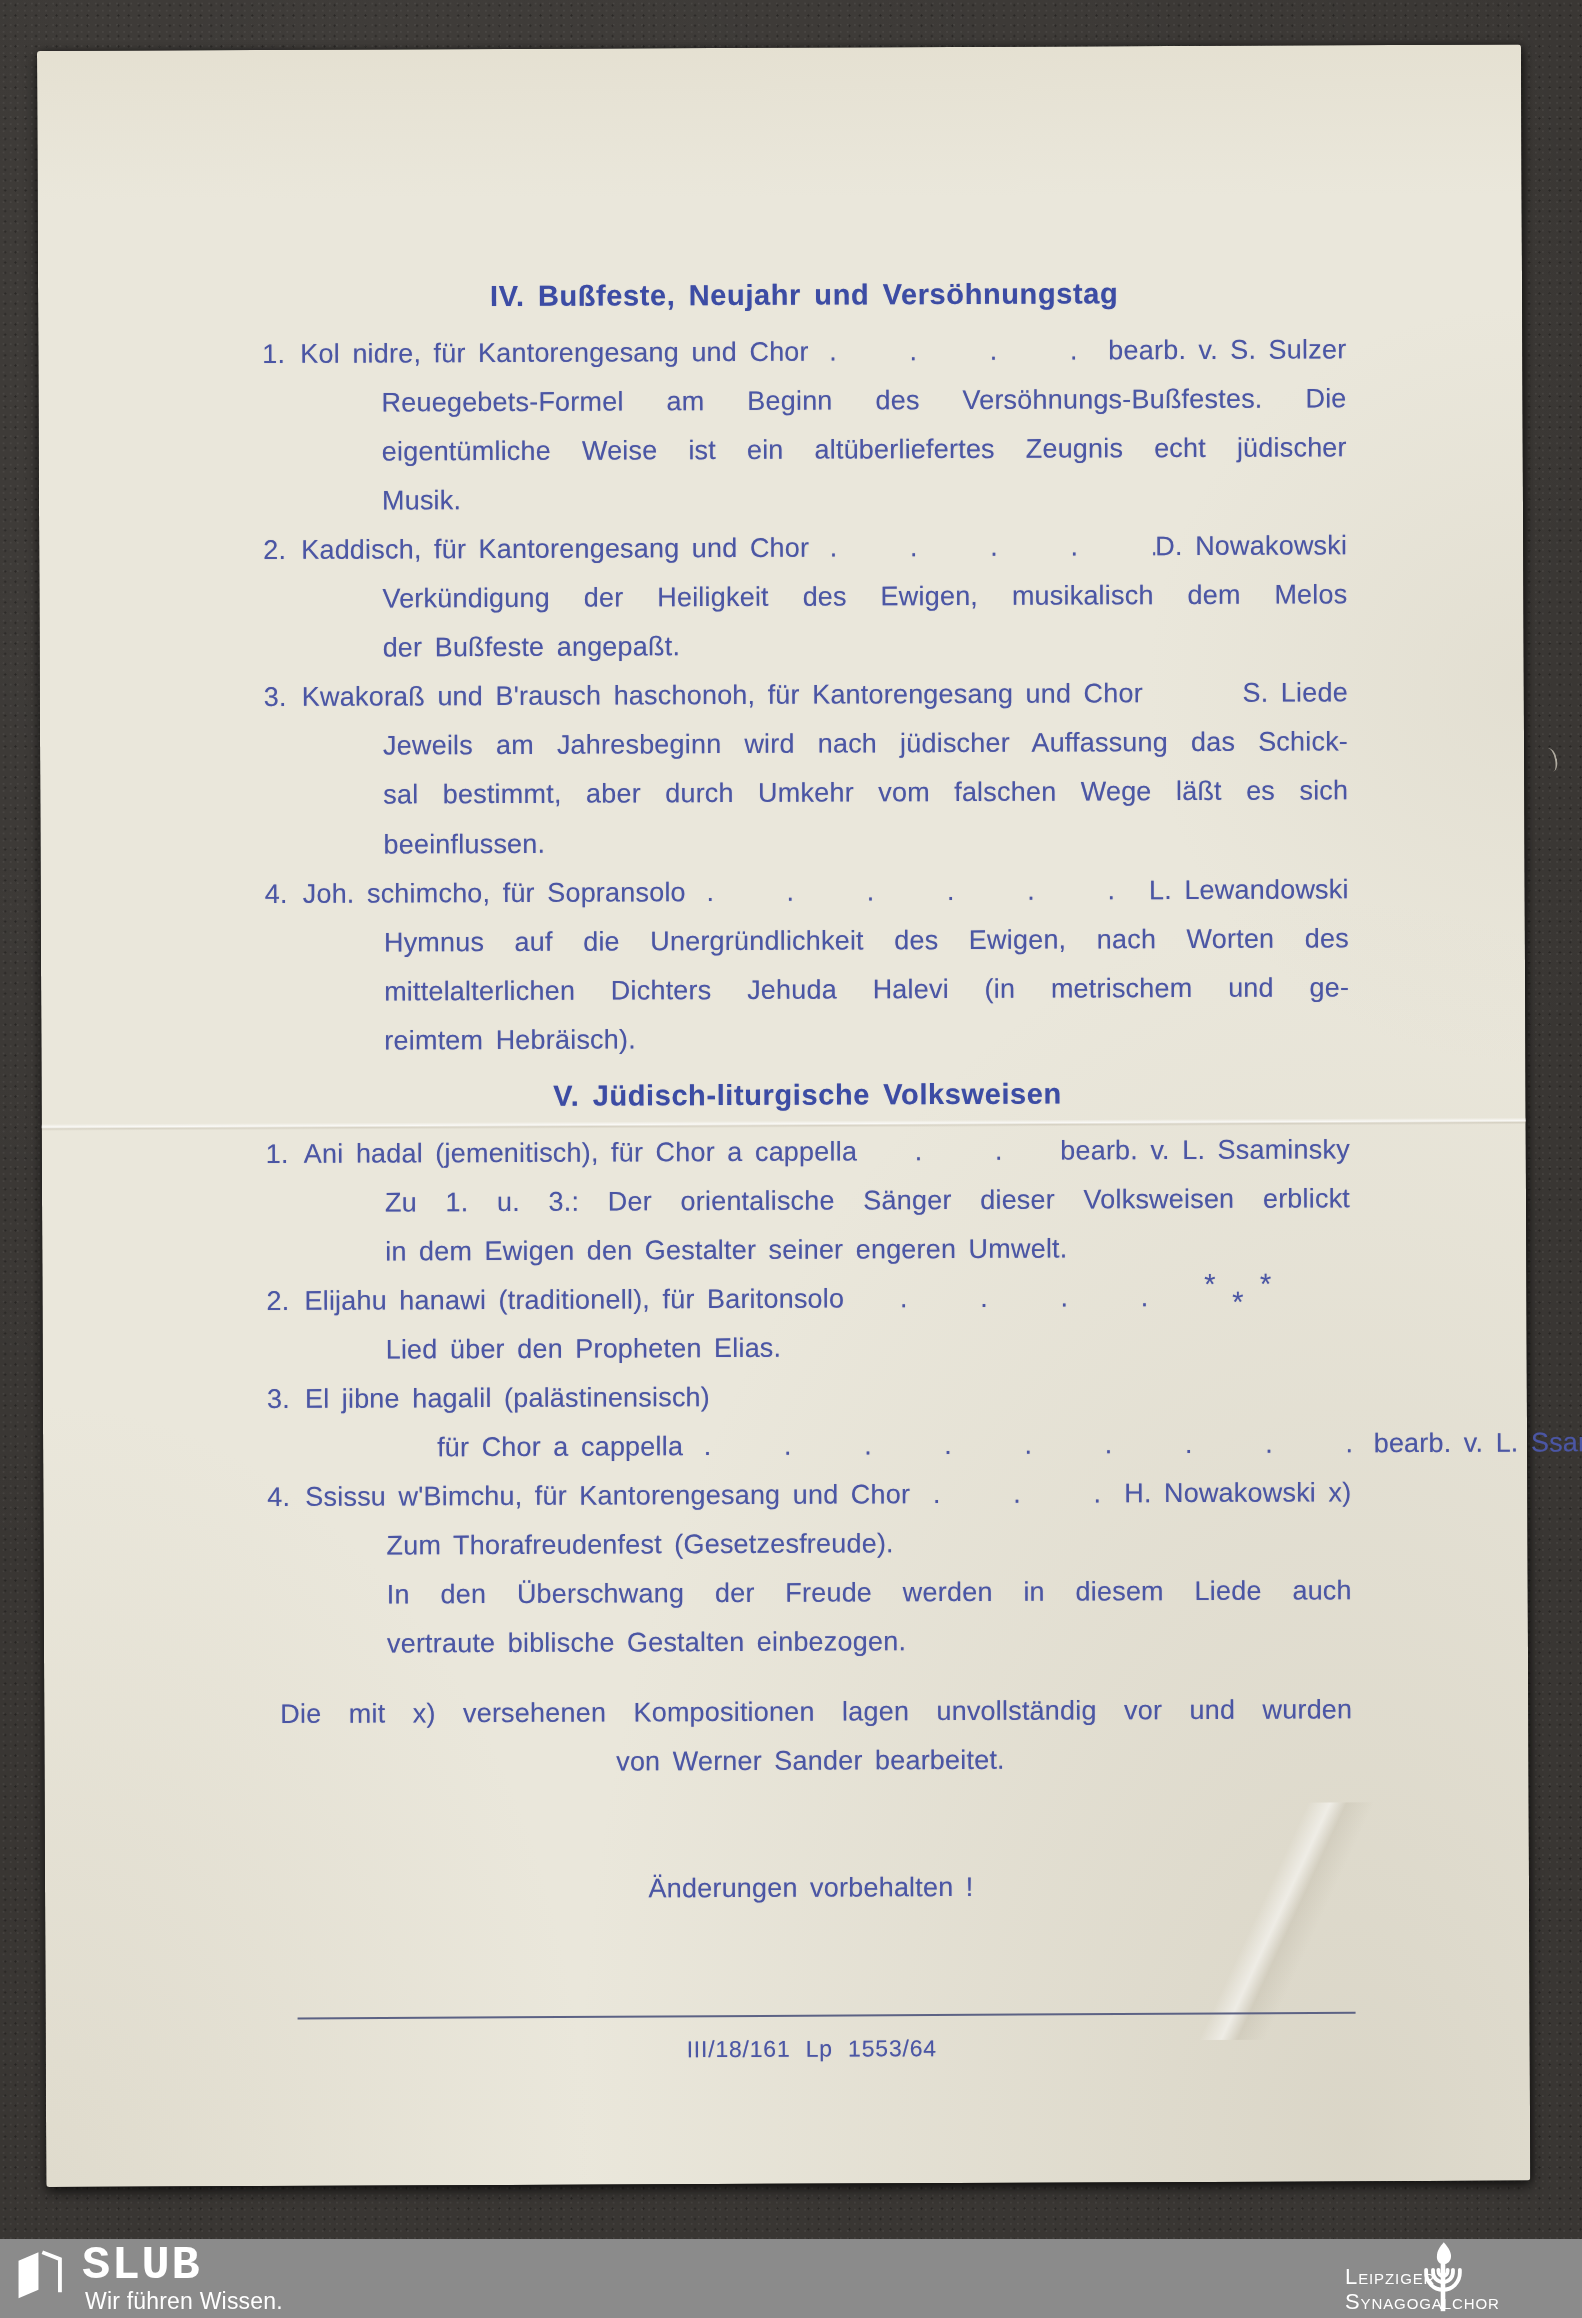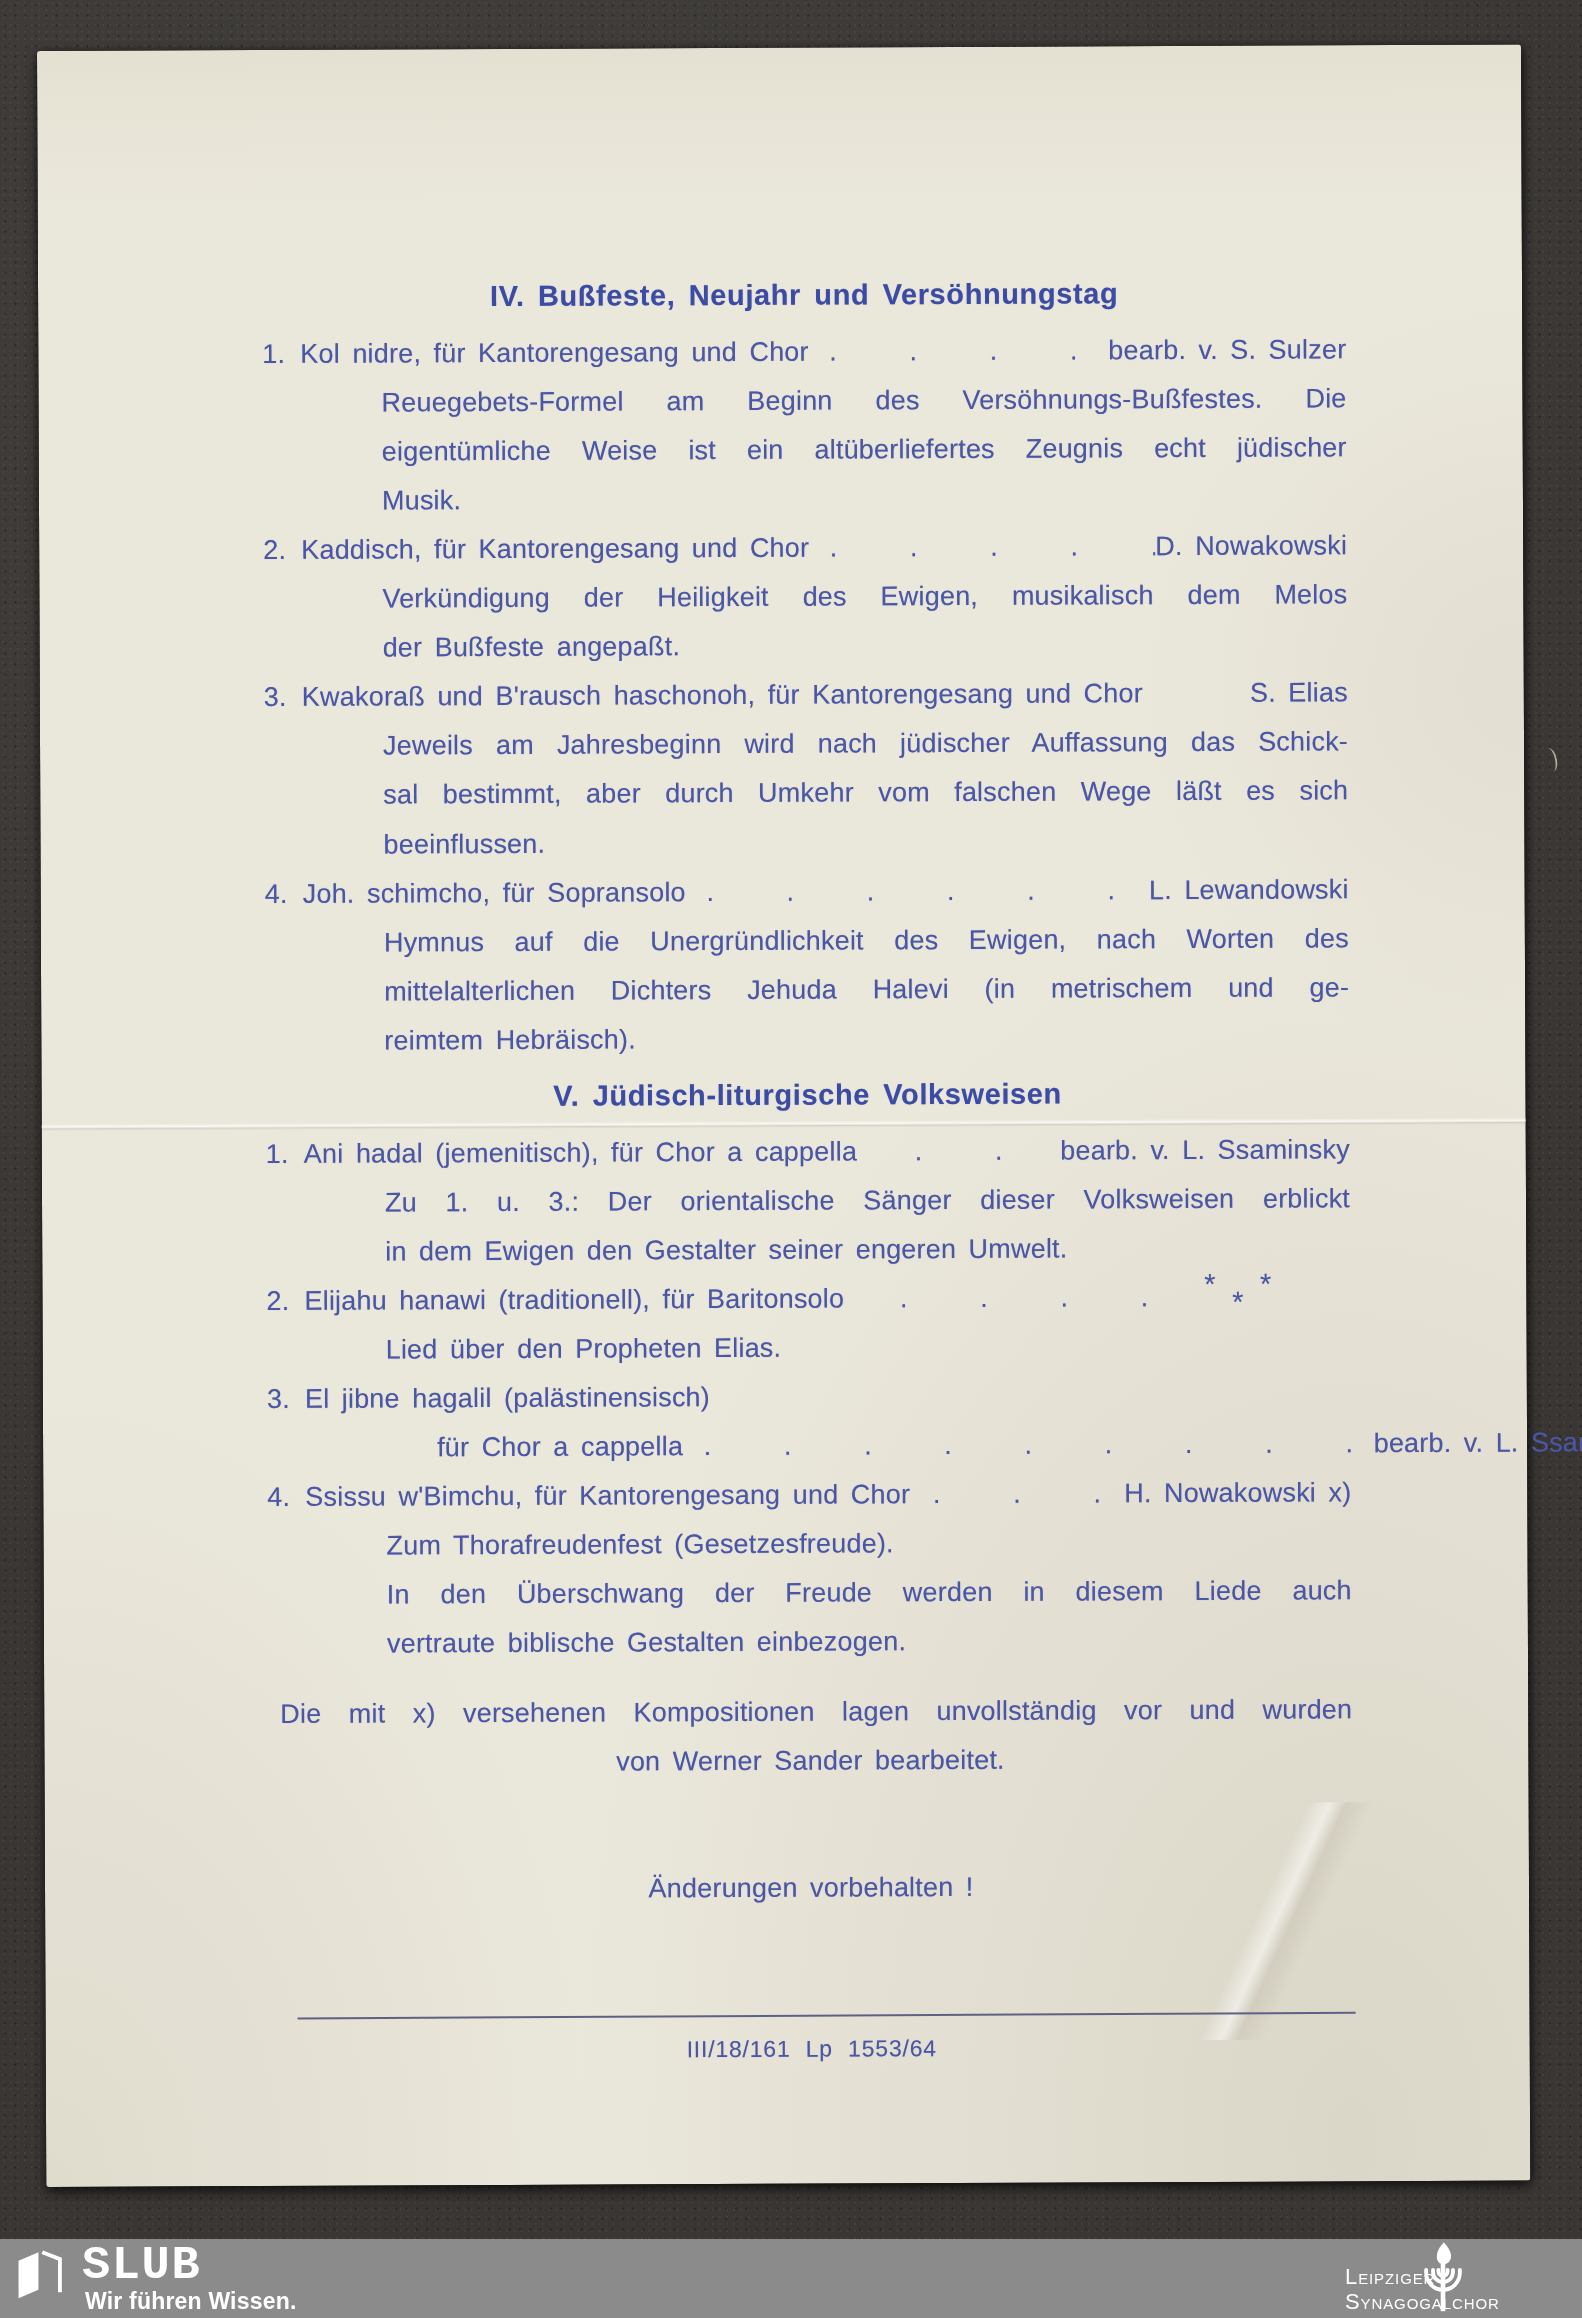--- a/index.html
+++ b/index.html
@@ -64,21 +64,21 @@
 
   
   .scratch{position:absolute; left:1544px; top:748px; width:11px; height:24px;
            border-right:2.4px solid rgba(216,211,196,.75); border-radius:50%; transform:rotate(-12deg);}
 
   
   .bar{position:absolute; left:0; top:2239px; width:1582px; height:80px; background:#8b8b8b;}
   .slub-book{position:absolute; left:17.4px; top:9.5px;}
   .slub-word{position:absolute; left:82px; top:3.2px; color:#fff; font-family:Liberation Mono, monospace;
              font-weight:bold; font-size:47px; letter-spacing:1.6px; line-height:47px;}
-  .slub-tag{position:absolute; left:85px; top:50px; color:#fff; font-weight:bold; font-size:23px; line-height:24px; letter-spacing:0.2px;}
+  .slub-tag{position:absolute; left:85px; top:50px; color:#fff; font-weight:normal; font-size:23px; line-height:24px; letter-spacing:0.2px;}
   .menorah{position:absolute; left:1420px; top:0.8px;}
   .choir{position:absolute; left:1345px; top:26px; width:225px; text-align:left; color:#fff;}
   .choir-line{text-transform:uppercase; font-size:15px; line-height:23px; letter-spacing:0.9px; font-weight:400;}
   .choir-line::first-letter{font-size:22px;}
 </style>
 </head>
 <body>
 
 <div class="paper">
   <div id="prog">
@@ -97,21 +97,21 @@
         <span class="ttl">Kaddisch, für Kantorengesang und Chor</span>
         <span class="ldr">. . . . .</span>
         <span class="cmp">D. Nowakowski</span>
       </div>
       <div class="line d" style="top: 525px;">Verkündigung der Heiligkeit des Ewigen, musikalisch dem Melos</div>
       <div class="line dl" style="top: 574px;">der Bußfeste angepaßt.</div>
       <div class="line item" style="top: 623px;">
         <span class="num">3.</span>
         <span class="ttl">Kwakoraß und B'rausch haschonoh, für Kantorengesang und Chor</span>
         <span class="ldr"></span>
-        <span class="cmp">S. Elias</span>
+        <span class="cmp">S. Liede</span>
       </div>
       <div class="line d" style="top: 672px;">Jeweils am Jahresbeginn wird nach jüdischer Auffassung das Schick-</div>
       <div class="line d" style="top: 721px;">sal bestimmt, aber durch Umkehr vom falschen Wege läßt es sich</div>
       <div class="line dl" style="top: 771px;">beeinflussen.</div>
       <div class="line item" style="top: 820px;">
         <span class="num">4.</span>
         <span class="ttl">Joh. schimcho, für Sopransolo</span>
         <span class="ldr">. . . . . . . . .</span>
         <span class="cmp">L. Lewandowski</span>
       </div>

